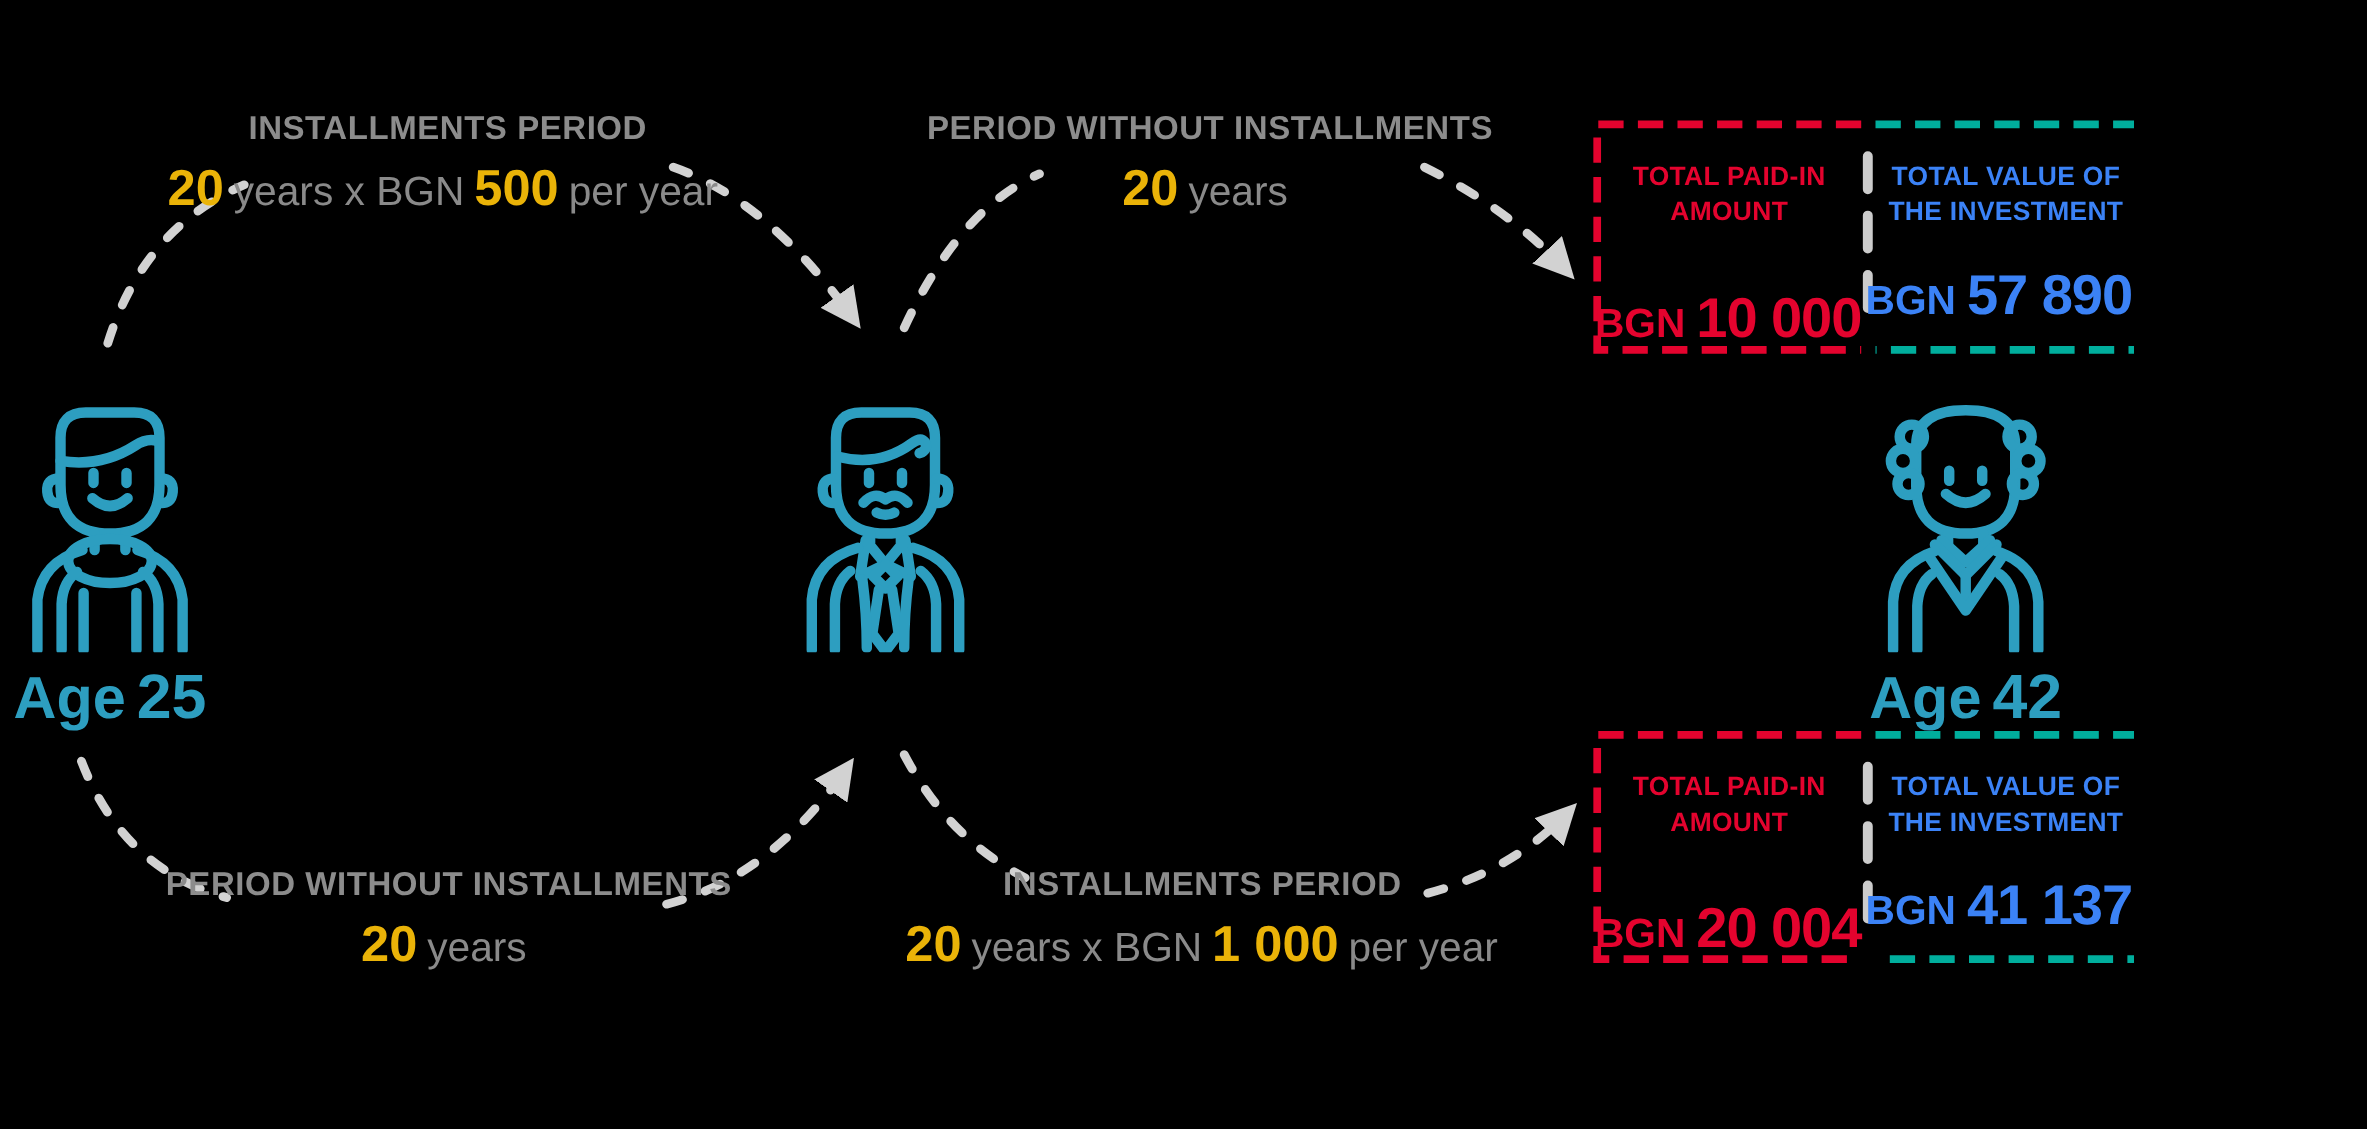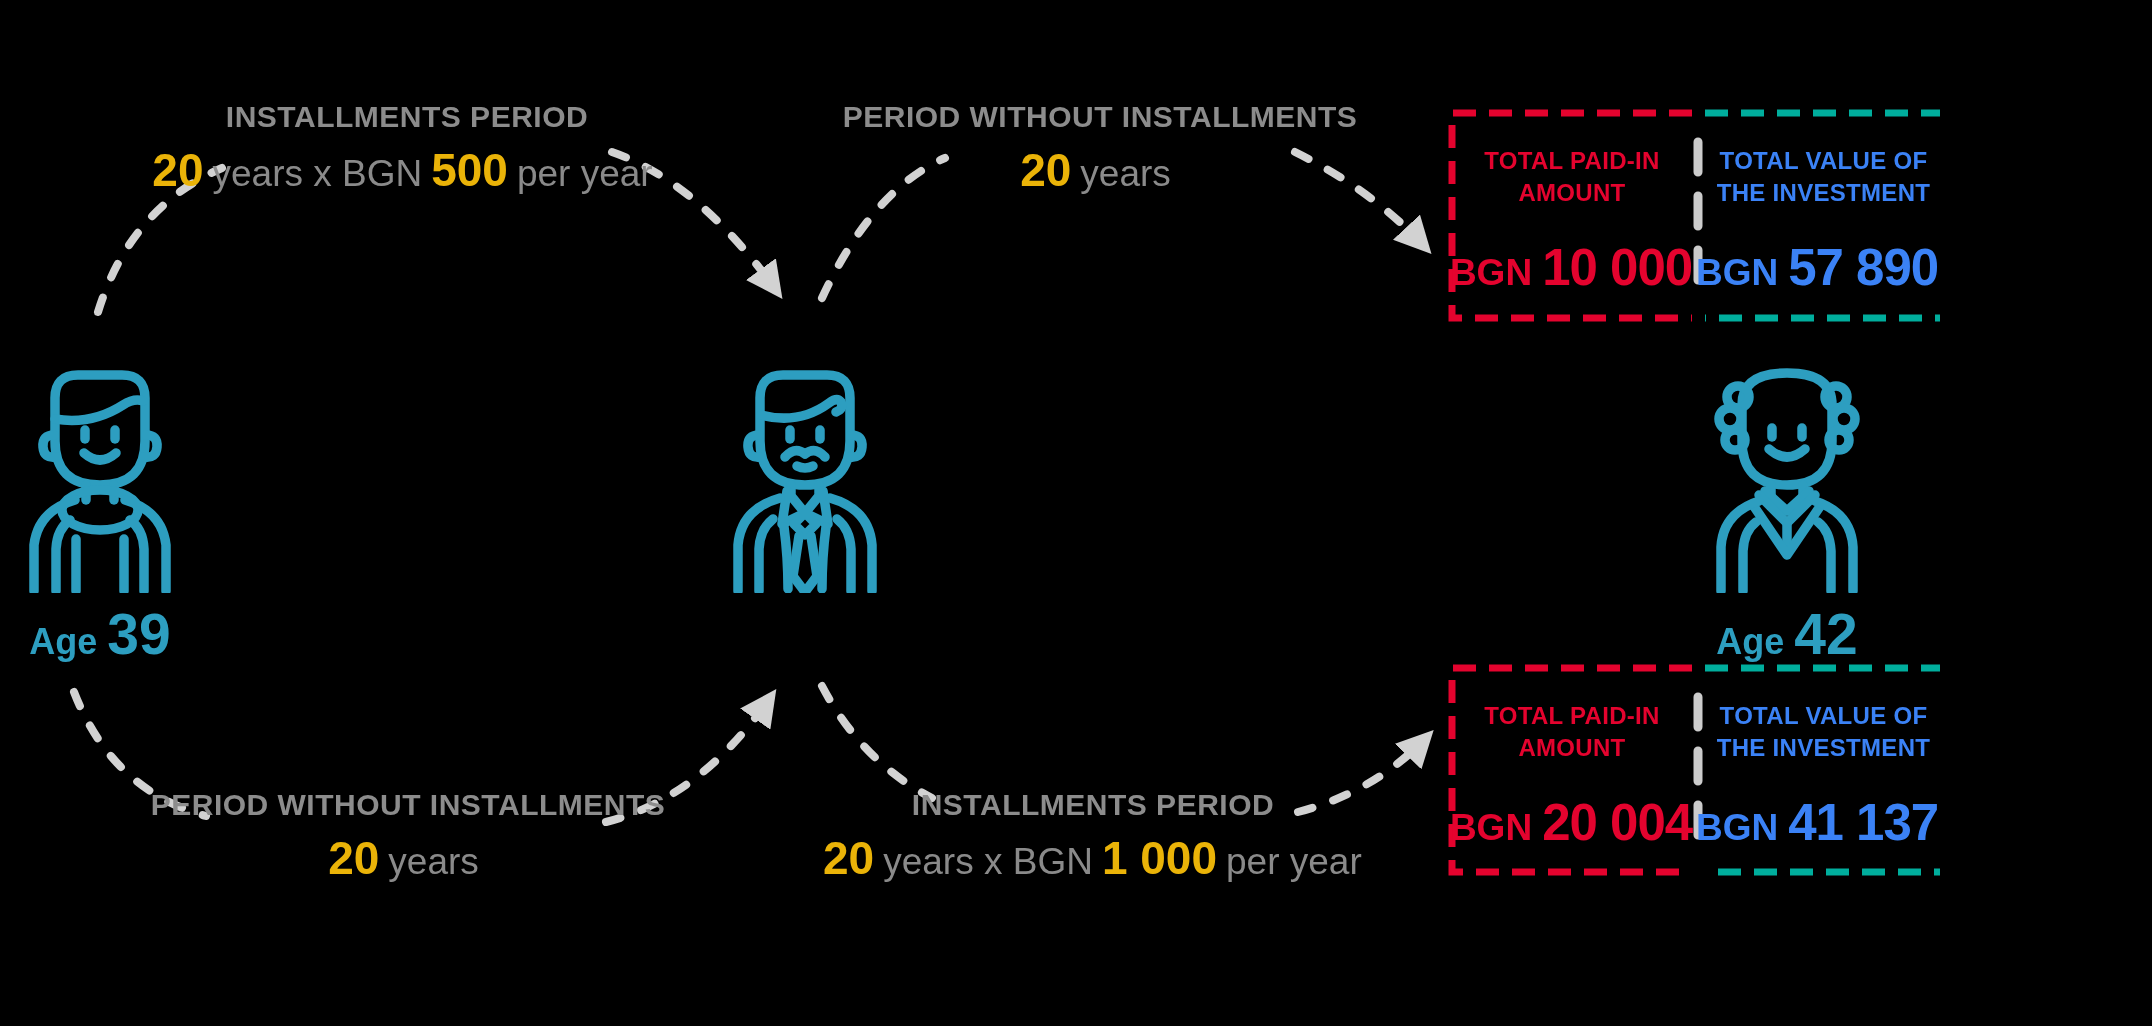--- a/index.html
+++ b/index.html
@@ -11,27 +11,27 @@
   .seg{position:absolute;z-index:2;text-align:center;color:#8C8C8C;}
   .seg-title{font-size:30px;font-weight:700;letter-spacing:.5px;white-space:nowrap;}
   .seg-detail{margin-top:9px;font-size:37px;font-weight:400;color:#8A8A8A;white-space:nowrap;}
   .seg-detail .n{font-size:46px;font-weight:700;color:#eab308;}
   .seg-detail .w{margin:0 9px;}
 
   
   .person{position:absolute;z-index:2;width:200px;text-align:center;}
   .person svg{display:block;margin:0 auto;}
   .age-label{margin-top:8px;color:#2D9EC0;white-space:nowrap;}
-  .age-word{font-size:36px;font-weight:700;margin-right:10px;}
+  .age-word{font-size:54px;font-weight:700;margin-right:10px;}
   .age-num{font-size:57px;font-weight:700;}
 
   
   .rbox{position:absolute;z-index:2;width:240px;height:205px;box-sizing:border-box;
         display:flex;flex-direction:column;align-items:center;padding-top:32px;}
-  .rbox-red{color:#E4032E;}
+  .rbox-red{color:#E4032E;justify-content:space-between;}
   .rbox-teal{color:#3b82f6;}
   .rbox-title{font-size:24px;font-weight:700;line-height:1.32;text-align:center;letter-spacing:.3px;}
   .amount-line{margin-top:24px;white-space:nowrap;}
   .cur{font-size:37px;font-weight:700;margin-right:10px;}
   .amt{font-size:51px;font-weight:800;letter-spacing:-1px;}
   .ast{font-size:28px;font-weight:700;vertical-align:28px;margin-left:2px;}
 </style>
 </head>
 <body>
 
@@ -97,21 +97,21 @@
       <path d="M 66,142 V 157"></path>
         <path d="M 94,142 V 157"></path>
       <ellipse cx="80" cy="167" rx="38" ry="20"></ellipse>
       <path d="M 55,157 Q 18,168 14,202 L 14,248"></path>
       <path d="M 36,248 L 36,206 Q 37,186 50,177"></path>
       <path d="M 105,157 Q 142,168 146,202 L 146,248"></path>
       <path d="M 124,248 L 124,206 Q 123,186 110,177"></path>
       <path d="M 56,248 V 196"></path>
         <path d="M 104,248 V 196"></path>
     </svg>
-    <div class="age-label"><span class="age-word">Age</span><span class="age-num">39</span></div>
+    <div class="age-label"><span class="age-word">Age</span><span class="age-num">25</span></div>
   </div>
 
   <div class="person" style="left:705px;top:343px;">
     <svg width="160" height="250" viewBox="0 0 160 250" stroke="#2D9EC0" stroke-width="9.5" fill="none" stroke-linecap="round" stroke-linejoin="round">
       <path d="M 35,98 V 55 Q 35,32 58,32 H 102 Q 125,32 125,55 V 98 Q 125,142 80,142 Q 35,142 35,98 Z"></path>
       <path d="M 36,72 Q 74,82 104,60 Q 112,54 116,59 Q 119,66 111,69"></path>
       <path d="M 34,92 Q 22,92 23,104 Q 24,116 36,114"></path>
       <path d="M 126,92 Q 138,92 137,104 Q 136,116 124,114"></path>
       <path d="M 65,87 L 65,96"></path>
         <path d="M 95,87 L 95,96"></path>

